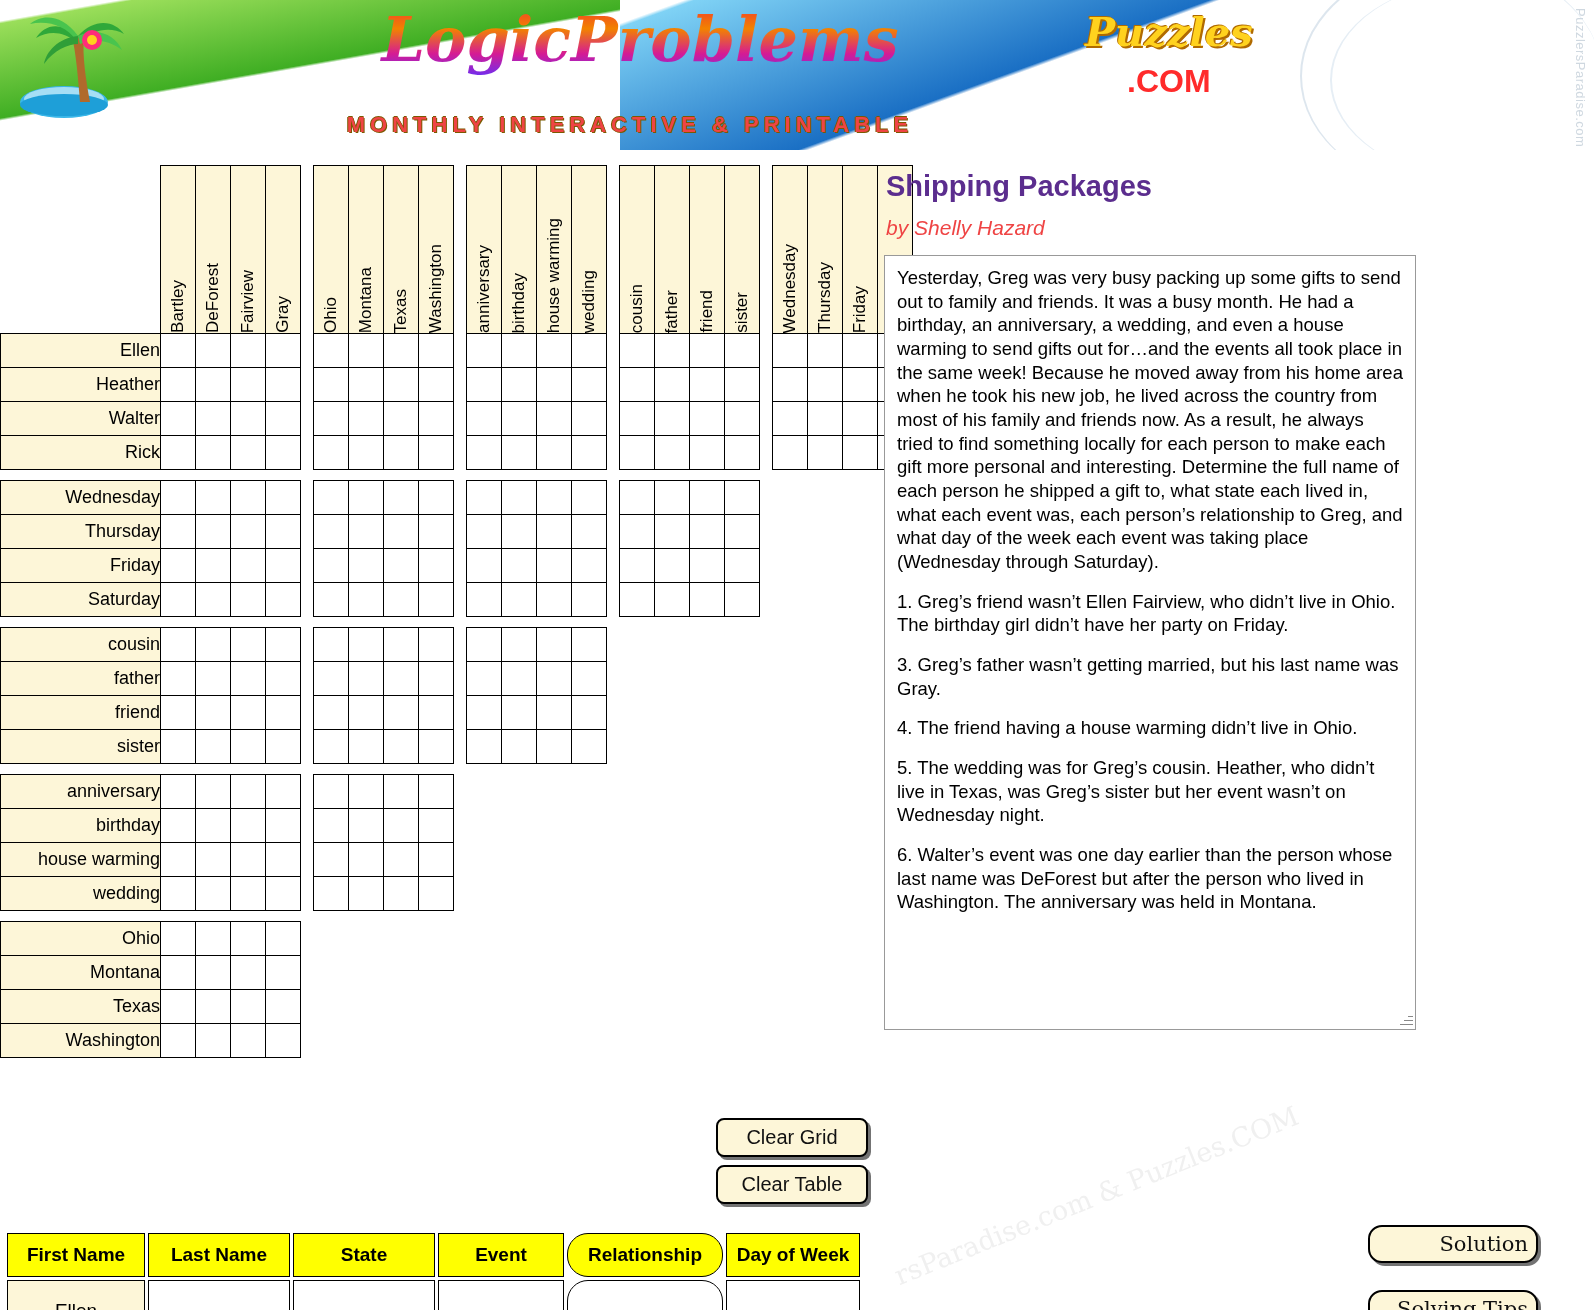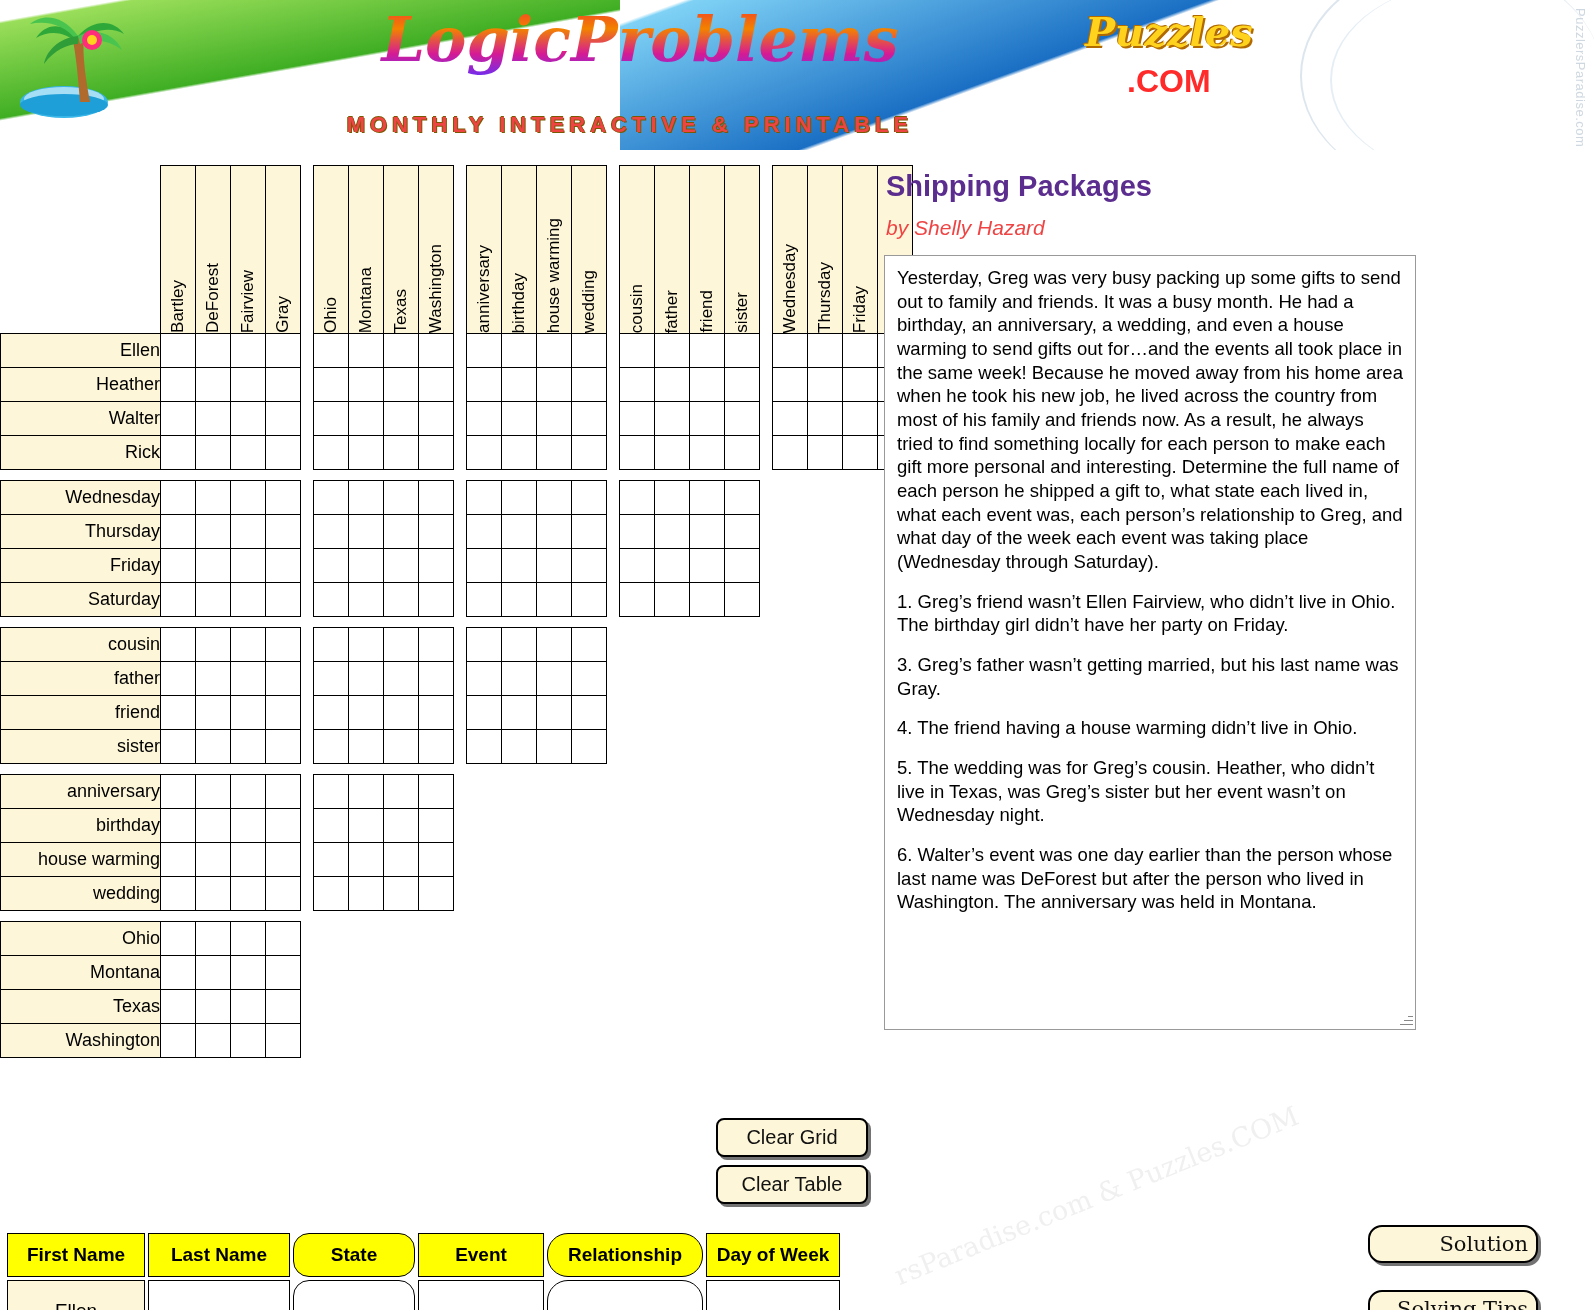--- a/index.html
+++ b/index.html
@@ -313,21 +313,21 @@
     height: 62px;
     font-size: 19px;
     text-align: center;
     box-sizing: border-box;
   }
   .answers td.name {
     background: #fdf6d8;
   }
   .w-first { width: 138px; }
   .w-last  { width: 142px; }
-  .w-state { width: 122px; border-radius: 16px; }
+  .w-state { width: 142px; }
   .w-event { width: 126px; }
   .w-rel   { width: 156px; border-radius: 21px; }
   .w-day   { width: 134px; }
 
   .wm-diag {
     position: absolute;
     left: 880px; top: 1180px;
     transform: rotate(-22deg);
     font-family: "DejaVu Serif", serif;
     font-size: 27px;

